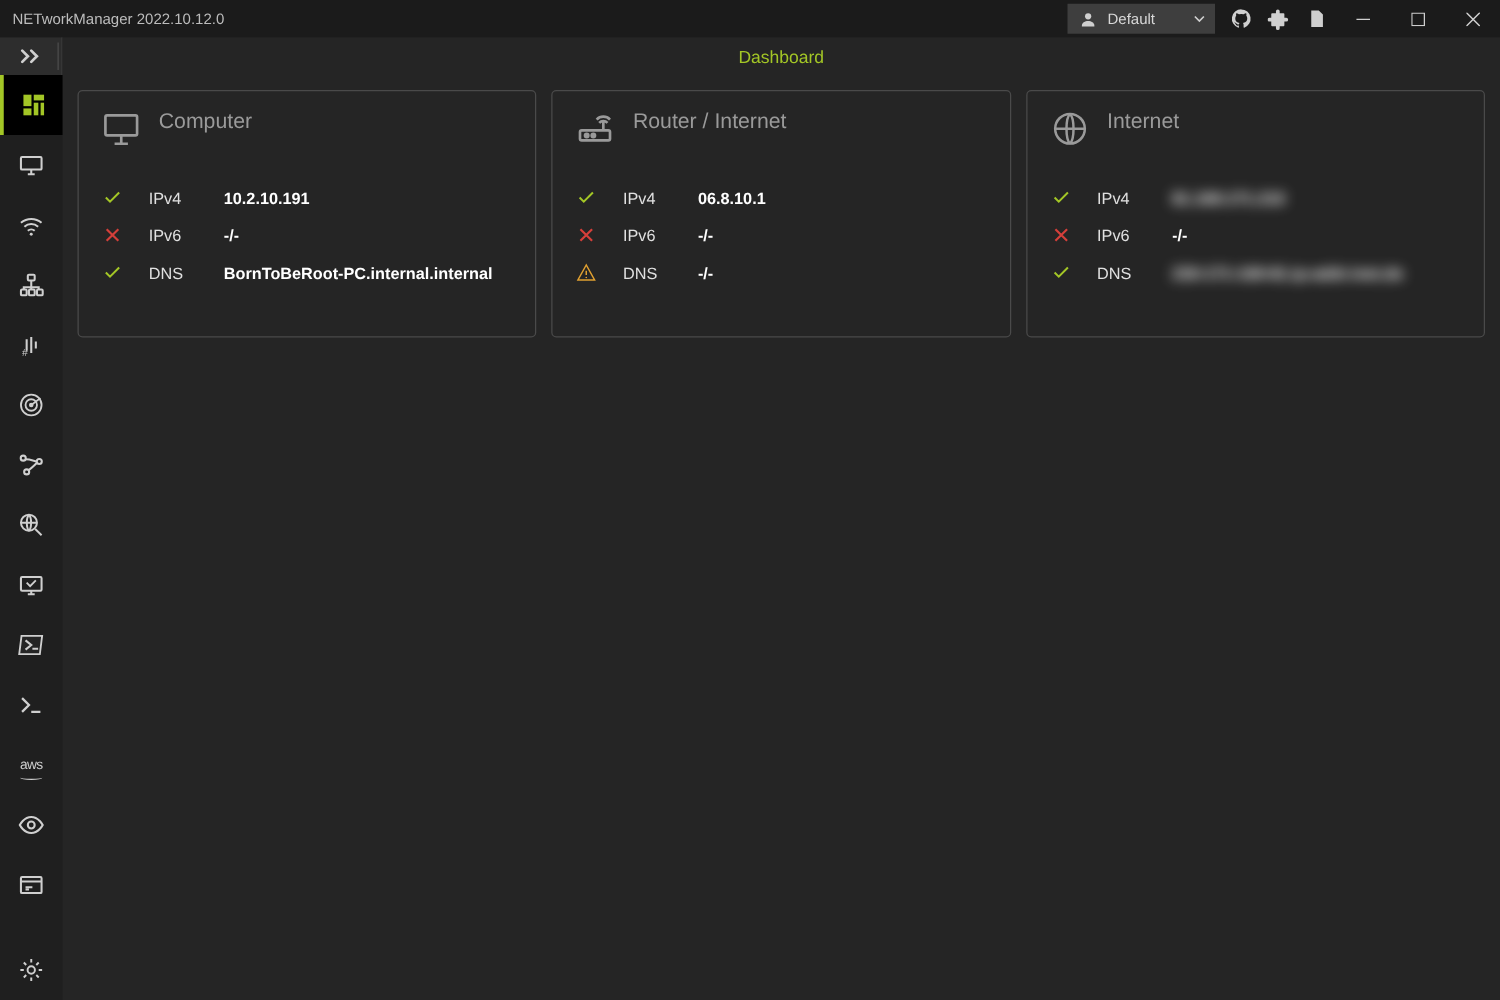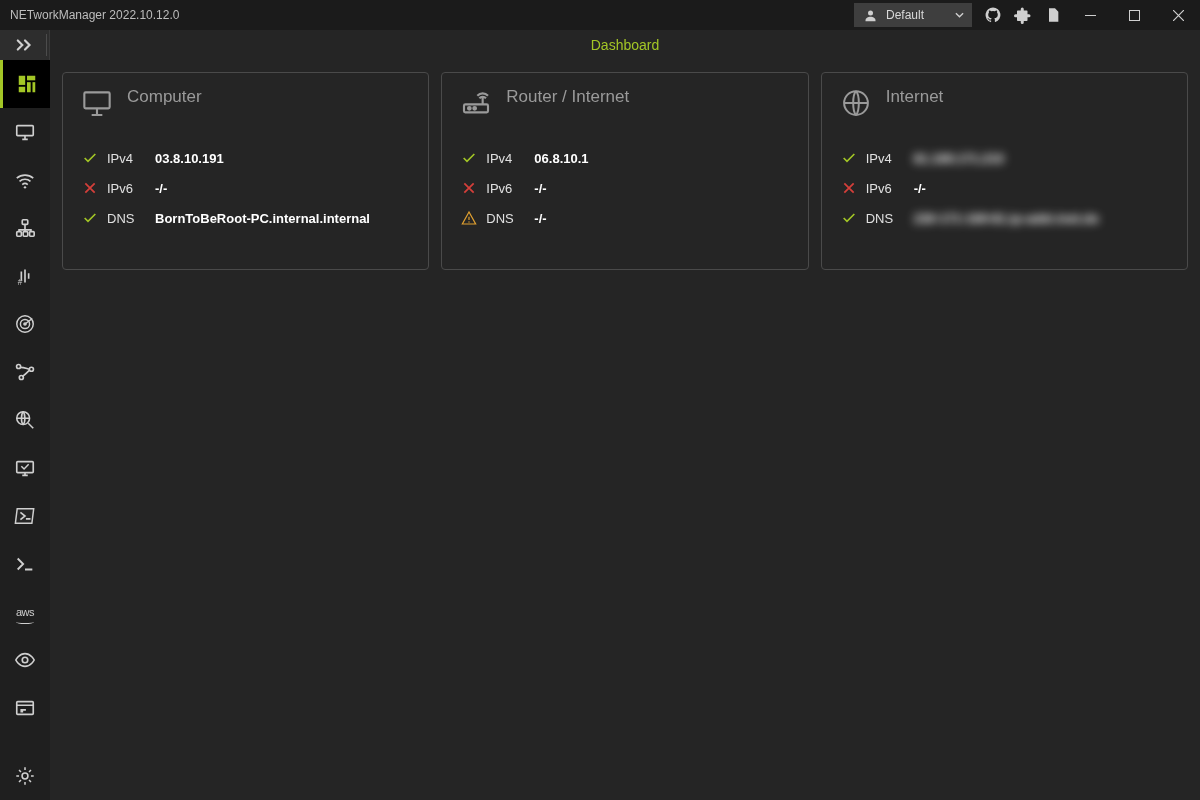--- a/index.html
+++ b/index.html
@@ -117,21 +117,21 @@
     height:198px;
   }
   .card-head{
     display:flex;align-items:flex-start;gap:14px;
     margin-bottom:24px;
   }
   .card-head .cico{width:32px;height:32px;color:#9a9a9a;display:flex;align-items:center;justify-content:center;}
   .card-head .ctitle{font-size:17px;color:#9a9a9a;font-weight:400;}
   .rows{}
   .row{
-    display:flex;align-items:center;gap:8px;
+    display:flex;align-items:center;gap:20px;
     height:30px;font-size:13px;
   }
   .row .sico{width:18px;display:flex;justify-content:center;}
   .row .rlabel{width:40px;color:#e0e0e0;}
   .row .rval{font-weight:700;color:#fff;white-space:nowrap;overflow:hidden;text-overflow:clip;}
   .blurred{filter:blur(5px);color:#dcdcdc;}
 
   svg{display:block;}
 </style>
 </head>
@@ -317,21 +317,21 @@
       <span class="ctitle">Computer</span>
     </div>
     <div class="rows">
       <div class="row">
         <span class="sico">
             <svg width="16" height="16" viewBox="0 0 24 24" fill="none">
               <path d="M4 12l5 5L20 6" stroke="#a3c626" stroke-width="2.4"></path>
             </svg>
           </span>
         <span class="rlabel">IPv4</span>
-        <span class="rval">03.8.10.191</span>
+        <span class="rval">10.2.10.191</span>
       </div>
       <div class="row">
         <span class="sico">
             <svg width="14" height="14" viewBox="0 0 24 24">
               <path d="M4 4l16 16M20 4L4 20" stroke="#d43f3a" stroke-width="3"></path>
             </svg>
           </span>
         <span class="rlabel">IPv6</span>
         <span class="rval">-/-</span>
       </div>

